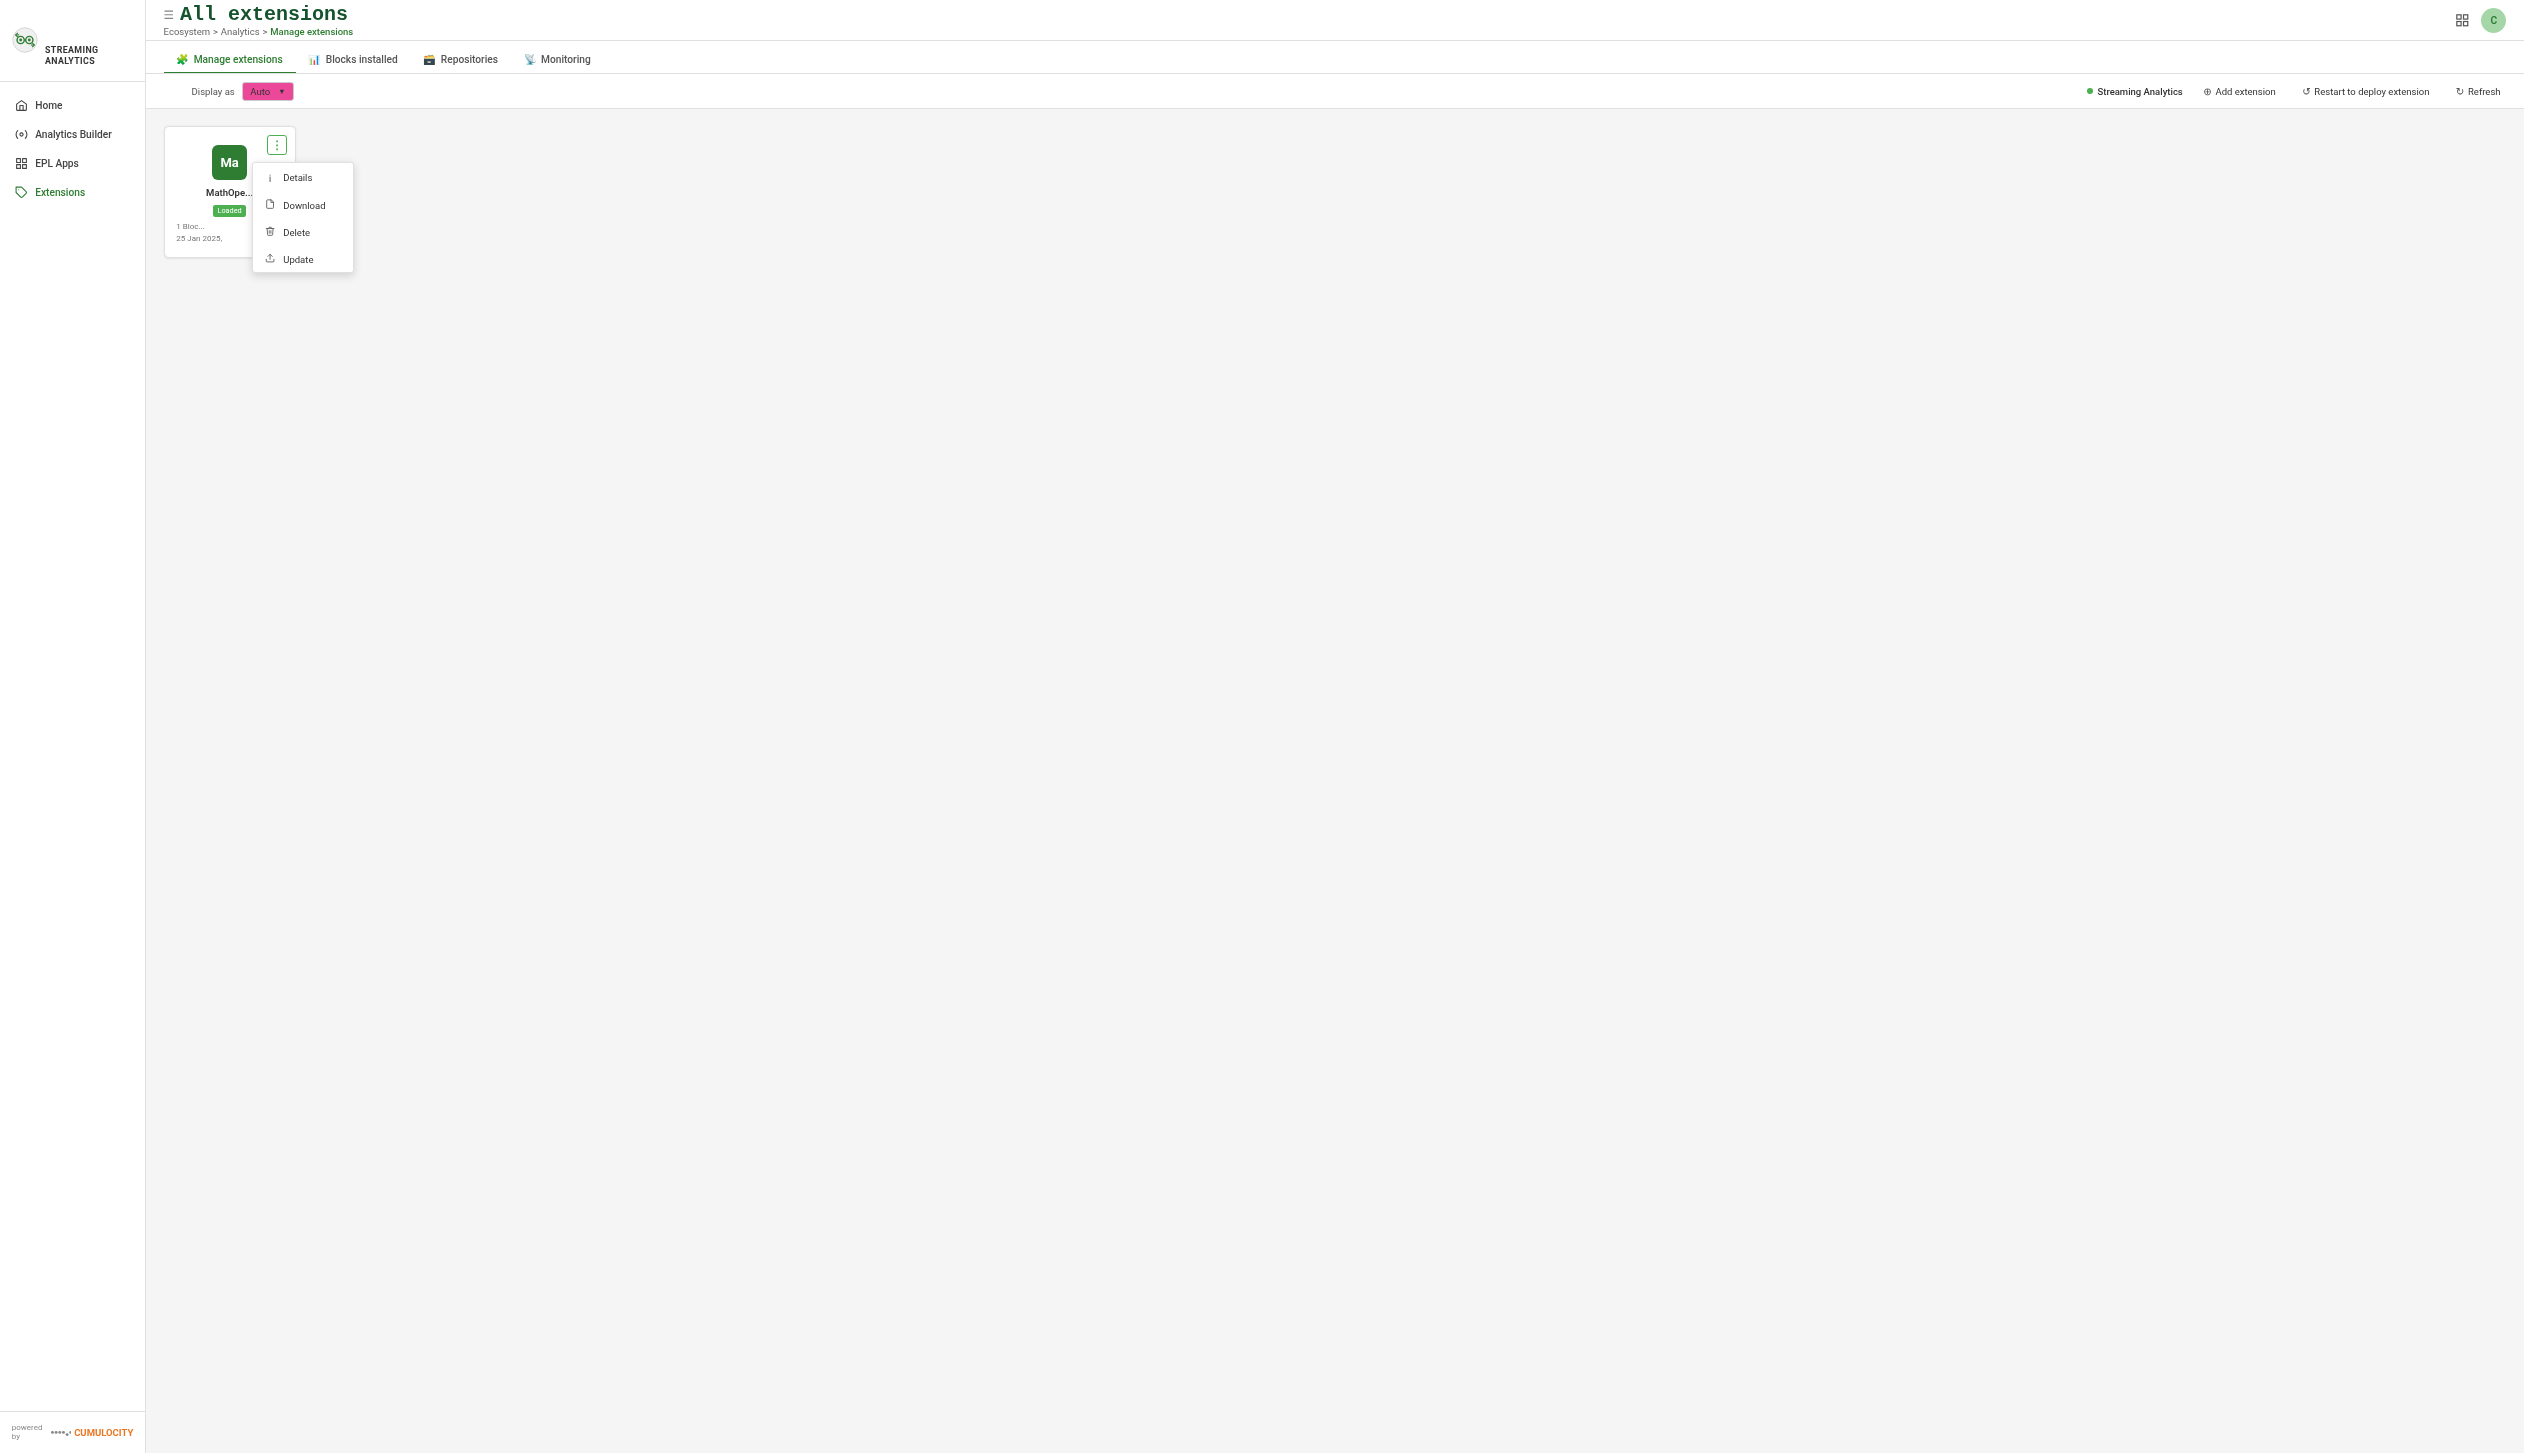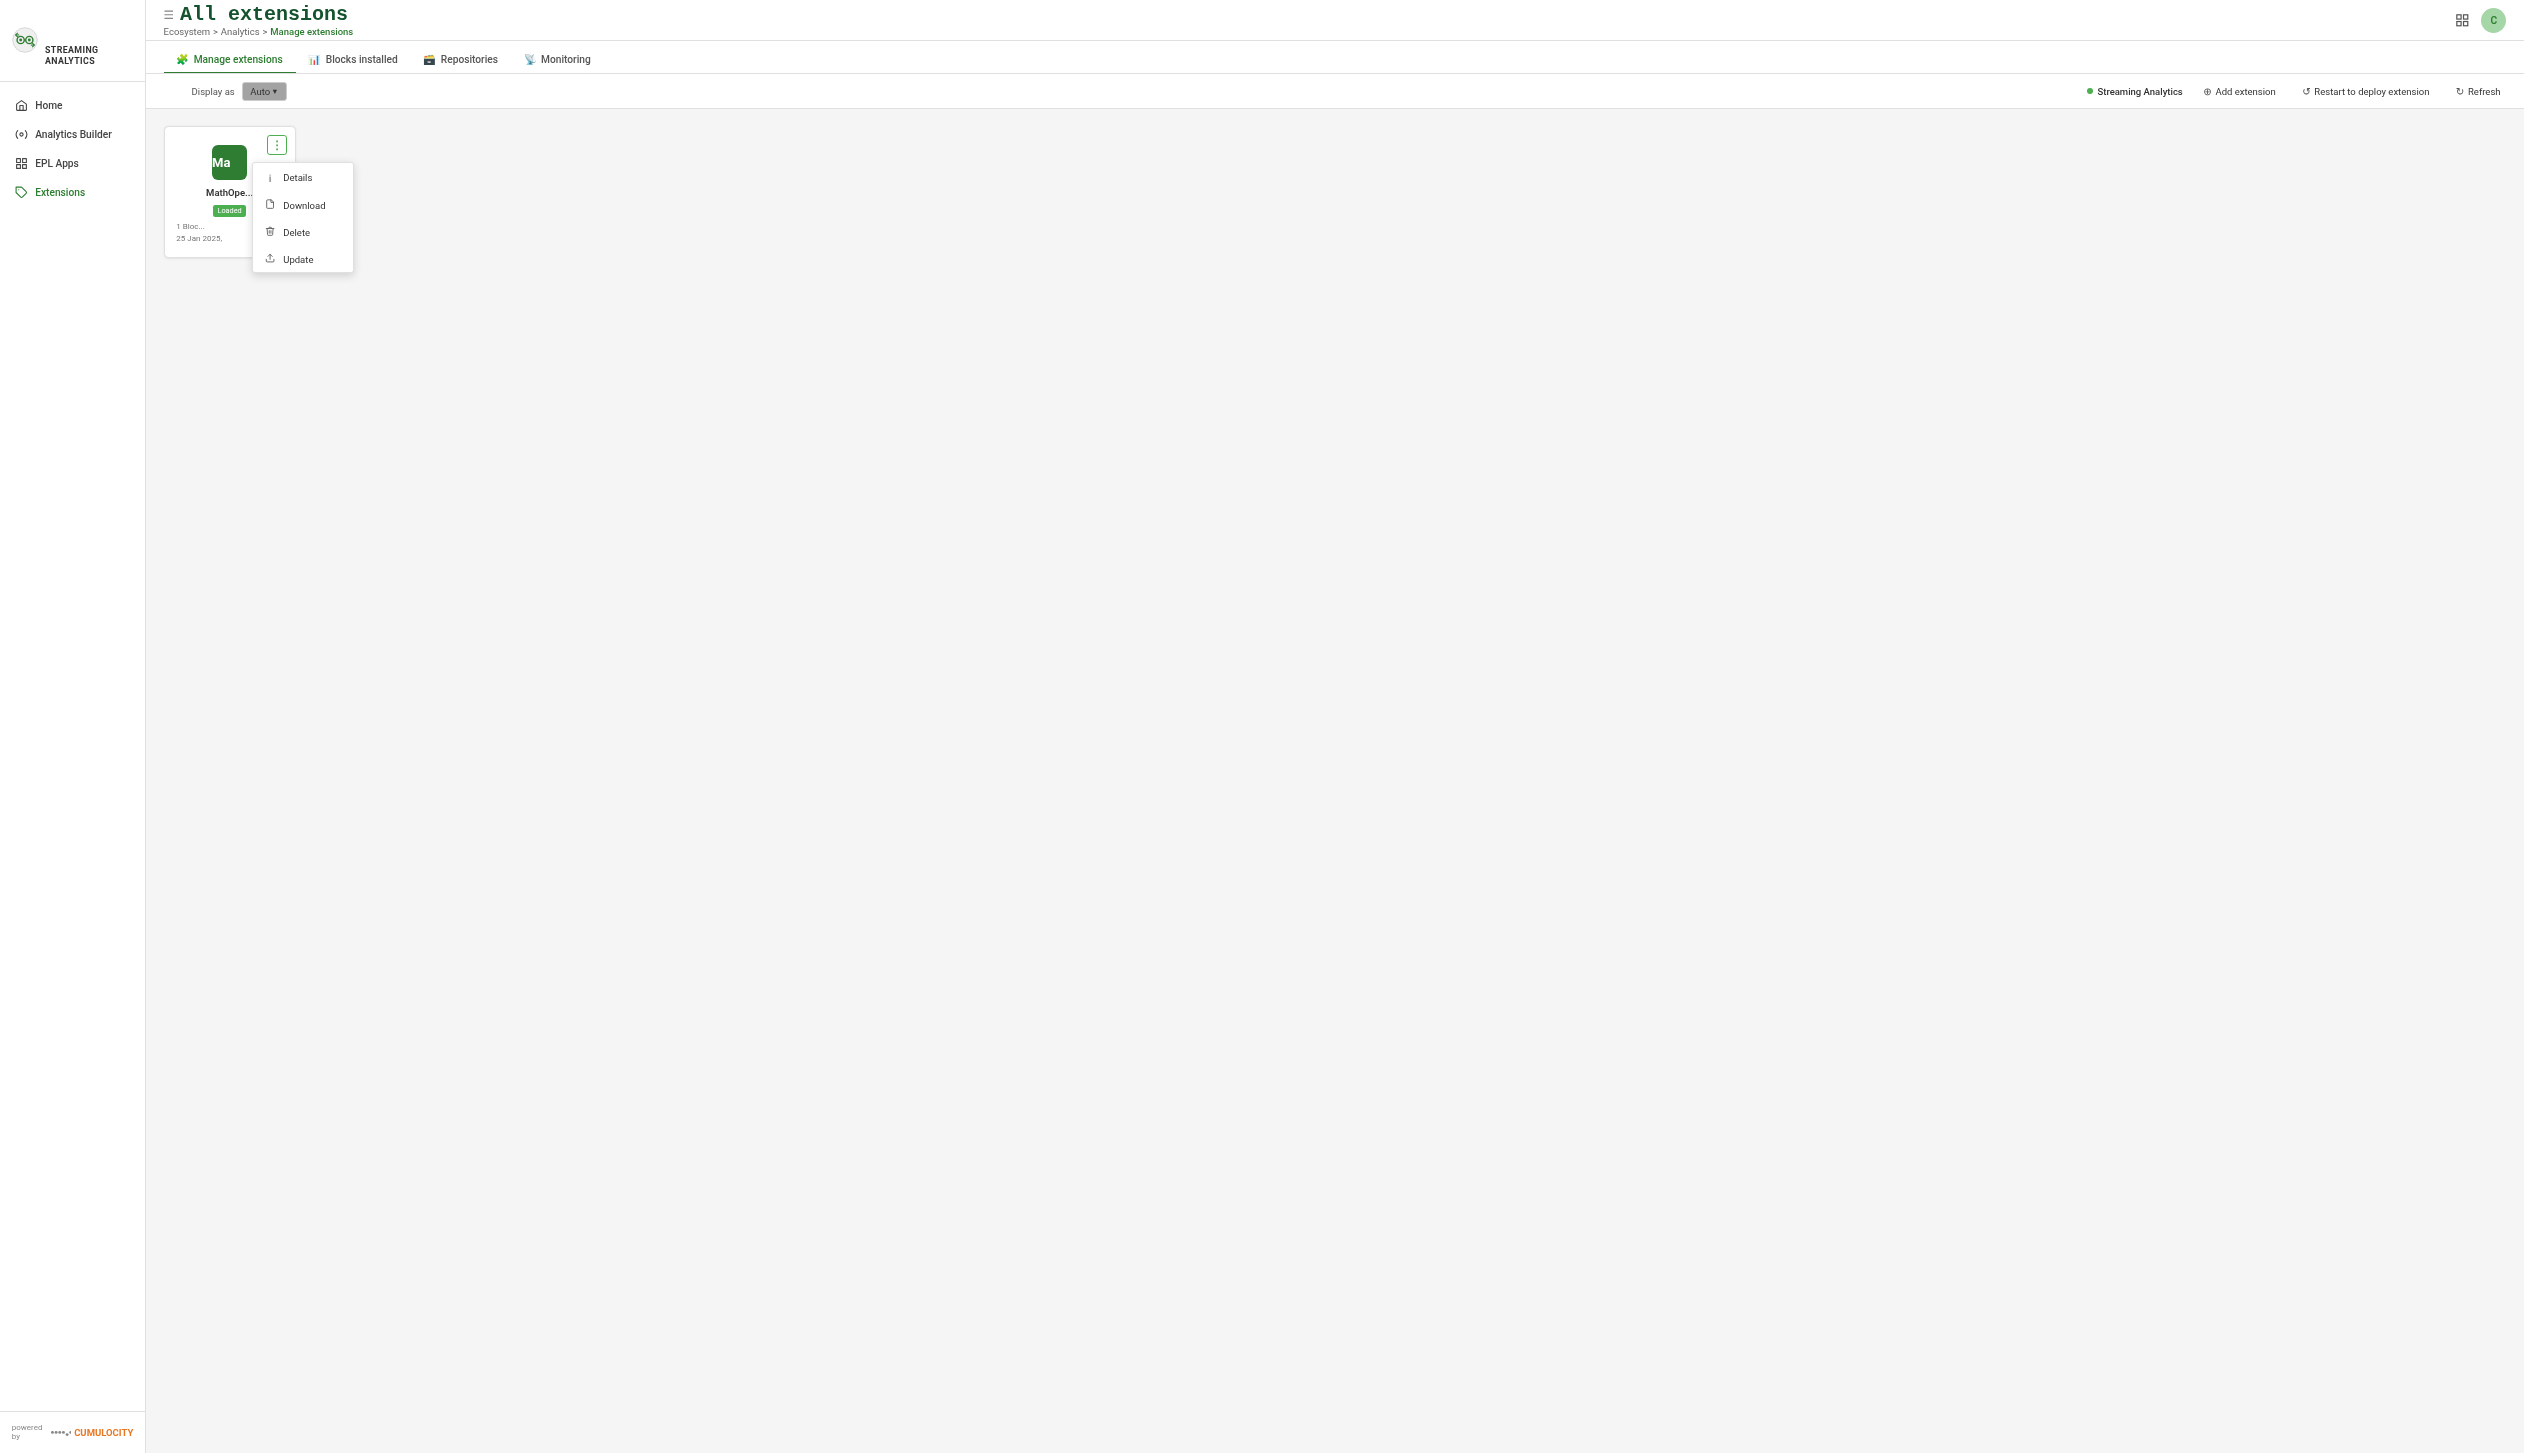--- a/index.html
+++ b/index.html
@@ -166,24 +166,24 @@
     .toolbar-left { display: flex; align-items: center; gap: 7.3px; margin-left: 28px; }
     .toolbar-right { display: flex; align-items: center; gap: 14.6px; }
     .display-as-label { font-size: 9.5px; color: #555; }
     .display-select {
       border: 0.7px solid #ccc;
       border-radius: 2.9px;
       padding: 2.9px 7.3px;
       font-size: 9.5px;
       color: #333;
       cursor: pointer;
-      background: #a3a3a3;
-      display: flex;
-      align-items: center;
-      gap: 1px;
+      background: #ec4899;
+      display: flex;
+      align-items: center;
+      gap: 8px;
     }
     .status-dot { width: 5.9px; height: 5.9px; border-radius: 50%; background: #4caf50; display: inline-block; }
     .streaming-label { font-size: 9.5px; color: #333; font-weight: 500; }
     .toolbar-btn {
       font-size: 9.5px;
       color: #333;
       cursor: pointer;
       display: flex;
       align-items: center;
       gap: 3.7px;
@@ -235,20 +235,21 @@
       font-weight: bold;
       z-index: 10;
     }
     .card-icon {
       width: 35px;
       height: 35px;
       border-radius: 5.9px;
       background: #2e7d32;
       display: flex;
       align-items: center;
+      justify-content: center;
       margin: 5.9px auto 7.3px auto;
       color: #fff;
       font-size: 13px;
       font-weight: 700;
     }
     .card-name {
       font-size: 9.5px;
       font-weight: 600;
       color: #333;
       text-align: center;

